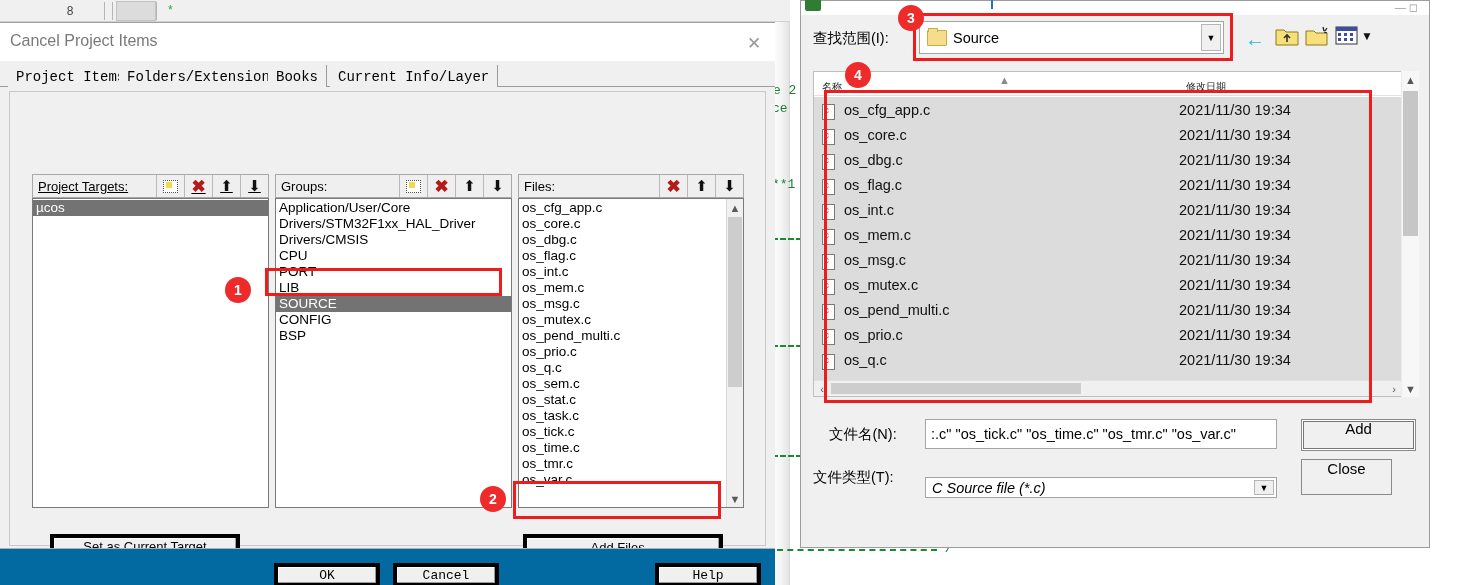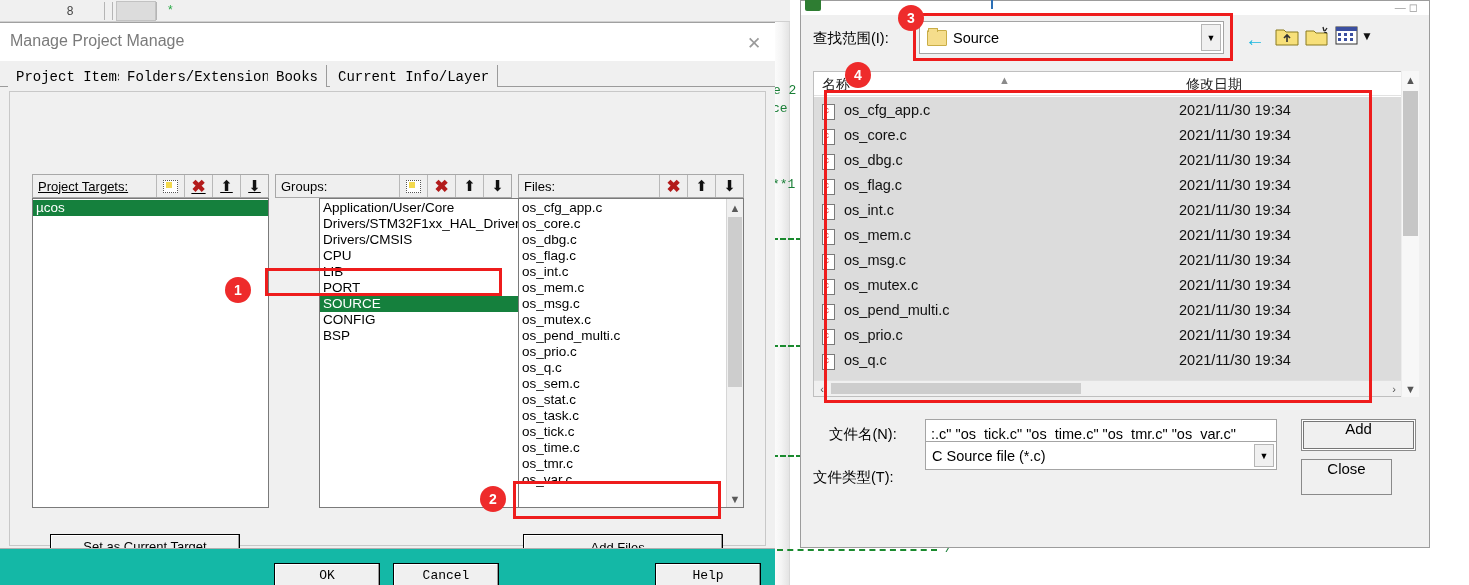--- a/index.html
+++ b/index.html
@@ -97,45 +97,45 @@
 
   .listbox {
     position: absolute; background: #ffffff; border: 1px solid #7a7a7a;
     overflow: hidden;
   }
   .li {
     font-size: 13.5px; color: #000; padding: 0 3px; line-height: 16px;
     white-space: nowrap; font-family: "Liberation Sans", sans-serif;
     cursor: pointer;
   }
-  .li.sel { background: #15803d; color: #fff; }
+  .li.sel { background: #737373; color: #fff; }
 
   .vscroll {
     position: absolute; right: 0; top: 0; width: 17px; bottom: 0;
     background: #f0f0f0; border-left: 1px solid #d6d6d6;
   }
   .vscroll .arr {
     position: absolute; left: 0; width: 16px; height: 17px;
     display: flex; align-items: center; justify-content: center;
     color: #5a5a5a; font-size: 11px; cursor: pointer;
   }
   .vscroll .arr.up { top: 0; }
   .vscroll .arr.dn { bottom: 0; }
   .vscroll .thumb { position: absolute; left: 1px; width: 14px; background: #cdcdcd; cursor: pointer; }
 
   .btn {
-    background: #f0f0f0; border: 1px solid #000000;
+    background: #f0f0f0; border: 4px solid #000000;
     font-size: 13px; color: #000; display: flex; align-items: center;
     justify-content: center; cursor: pointer;
     box-shadow: inset -1px -1px 0 #9b9b9b, inset 1px 1px 0 #ffffff;
   }
 
   .mpi-footbar {
     position: absolute; left: 0; bottom: 0; width: 775px; height: 38px;
-    background: #14b8a6; border-top: 1px solid #b0b0b0;
+    background: #0369a1; border-top: 1px solid #b0b0b0;
   }
   .btn-mono { font-family: "Liberation Mono", monospace; font-size: 13px; }
 
   
   .win {
     position: absolute; left: 800px; top: 0px; width: 630px; height: 548px;
     background: #f0f0f0; border: 1px solid #9c9c9c;
   }
   .win-cap {
     position: absolute; left: 0; top: 0; width: 628px; height: 14px;
@@ -174,21 +174,21 @@
 
   .filelist {
     position: absolute; background: #ffffff; border: 1px solid #bfbfbf;
     overflow: hidden;
   }
   .fl-head {
     position: absolute; left: 0; top: 0; right: 0; height: 24px;
     background: #ffffff; border-bottom: 1px solid #e2e2e2;
     display: flex; align-items: flex-end;
   }
-  .fl-head .h { font-size: 14px; color: #1a1a1a; padding-bottom: 1px; }
+  .fl-head .h { font-size: 10px; color: #1a1a1a; padding-bottom: 1px; }
   .fl-sortmark { position: absolute; left: 185px; top: 2px; font-size: 11px; color: #8a8a8a; }
   .fl-rows { position: absolute; left: 0; top: 25px; right: 0; bottom: 16px; background: #dcdcdc; }
   .fl-row {
     height: 25px; display: flex; align-items: center; cursor: pointer;
   }
   .fl-row .nm { font-size: 14.5px; color: #111; padding-left: 30px; position: relative; flex: 0 0 365px; }
   .fl-row .dt { font-size: 14.5px; color: #111; }
   .doc-ic {
     position: absolute; left: 8px; top: 2px; width: 13px; height: 16px;
     background: #ffffff; border: 1px solid #7a7a7a;
@@ -258,21 +258,21 @@
   <div class="code-line" style="left:772px; top:177px;">**1</div>
   <div class="code-dash" style="left:772px; top:238px; width:30px;"></div>
   <div class="code-dash" style="left:772px; top:345px; width:30px;"></div>
   <div class="code-dash" style="left:772px; top:455px; width:30px;"></div>
   <div class="code-dash" style="left:777px; top:549px; width:160px;"></div>
   <div class="code-line" style="left:937px; top:541px;">*/</div>
 
   <div class="mpi">
 
     <div class="mpi-title">
-      <div class="t">Manage Project Manage</div>
+      <div class="t">Cancel Project Items</div>
       <div class="mpi-close">✕</div>
     </div>
 
     <div class="mpi-body">
 
       <div class="tabstrip">
         <div class="tab active" style="left:8px;">
           <span>Project Items</span>
         </div>
         <div class="tab" style="left:119px;">
@@ -303,28 +303,28 @@
 
         <div class="col-head" style="left:265px; top:82px; width:237px;">
           <div class="lbl">Groups:</div>
           <div class="ico-btn">
               <span class="ico-new"></span>
             </div>
           <div class="ico-btn ico-x">✖</div>
           <div class="ico-btn ico-arrow">⬆</div>
           <div class="ico-btn ico-arrow">⬇</div>
         </div>
-        <div class="listbox" style="left:265px; top:106px; width:237px; height:310px;margin-left:44px;">
+        <div class="listbox" style="left:265px; top:106px; width:237px; height:310px;">
           <div id="groups-rows" style="padding-top:1px;">
               <div class="li">Application/User/Core</div>
               <div class="li">Drivers/STM32F1xx_HAL_Driver</div>
               <div class="li">Drivers/CMSIS</div>
               <div class="li">CPU</div>
+              <div class="li">PORT</div>
               <div class="li">LIB</div>
-              <div class="li">PORT</div>
               <div class="li sel">SOURCE</div>
               <div class="li">CONFIG</div>
               <div class="li">BSP</div>
             </div>
         </div>
 
         <div class="col-head" style="left:508px; top:82px; width:226px;">
           <div class="lbl">Files:</div>
           <div class="ico-btn ico-x">✖</div>
           <div class="ico-btn ico-arrow">⬆</div>
@@ -485,21 +485,21 @@
     <div class="win-vscroll" style="left:600px; top:70px; width:18px; height:326px;">
       <div class="a" style="top:0;">▲</div>
       <div class="thumb" style="top:20px; height:145px;"></div>
       <div class="a" style="bottom:0;">▼</div>
     </div>
 
     <div class="lbl-cn" style="position:absolute; left:28px; top:424px;">文件名(N):</div>
     <div class="textin" style="position:absolute; left:124px; top:418px; width:352px; height:30px;">:.c" "os_tick.c" "os_time.c" "os_tmr.c" "os_var.c"</div>
 
     <div class="lbl-cn" style="position:absolute; left:12px; top:467px;">文件类型(T):</div>
-    <div class="combo" style="position:absolute; left:124px; top:440px; width:352px; height:29px;">
+    <div class="combo" style="position:absolute; left:124px; top:476px; width:352px; height:21px;font-style:italic;">
       <div class="val">C Source file (*.c)</div>
       <div class="drop">▼</div>
     </div>
 
     <div class="wbtn default" style="position:absolute; left:500px; top:418px; width:115px; height:32px;">
       <span>Add</span>
     </div>
     <div class="wbtn" style="position:absolute; left:500px; top:458px; width:91px; height:36px;">
       <span>Close</span>
     </div>

